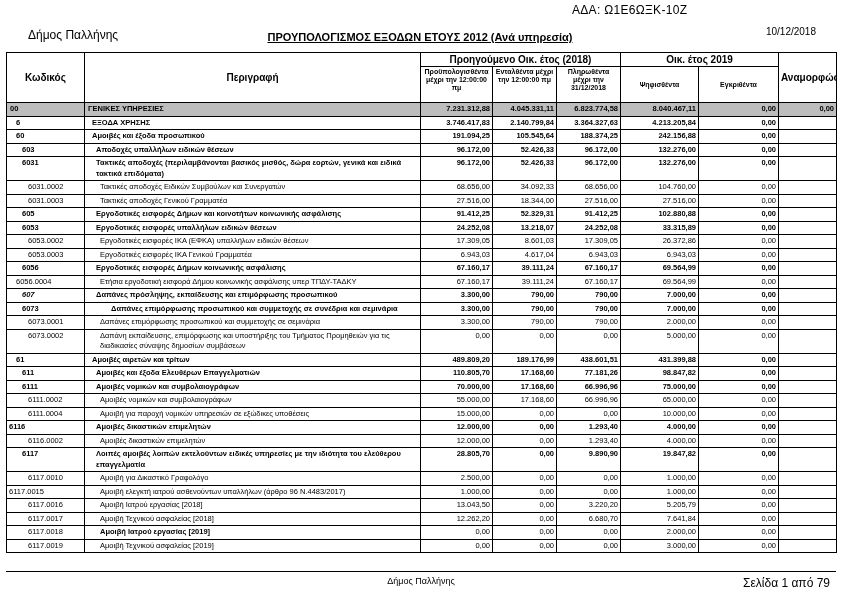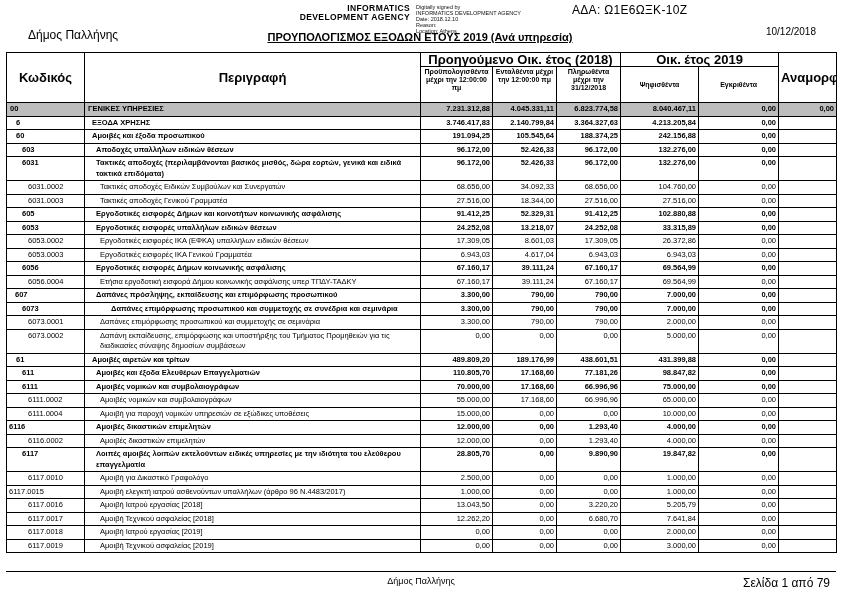--- a/index.html
+++ b/index.html
@@ -27,21 +27,21 @@
   
   table.budget {
     position:absolute; top:52px; left:6px; width:830px;
     border-collapse:collapse; table-layout:fixed;
   }
   .budget th, .budget td { border:1px solid #000; overflow:hidden; }
   .budget thead th {
     font-weight:bold; font-size:7px; line-height:8px; padding:1px 2px;
     text-align:center; vertical-align:middle;
   }
-  tr.h1 th { height:14px; font-size:13px; }
+  tr.h1 th { height:14px; font-size:10px; }
   tr.h2 th { height:36px; }
   tr.h2 th.top { vertical-align:top; }
   th.c-code, th.c-desc { text-align:left; padding-left:3px; font-size:8px;margin-top:13px; }
   th.c-reform { font-size:6px; }
   tbody td {
     height:13px; padding:1px 2px; font-size:7.5px; line-height:10.5px;
     vertical-align:top;
   }
   td.num { text-align:right; }
   tr.bold td { font-weight:bold; }
@@ -54,35 +54,22 @@
 </style>
 </head>
 <body>
 
 <div class="sheet">
 
   <div class="ada">ΑΔΑ: Ω1Ε6ΩΞΚ-10Ζ</div>
   <div class="muni">Δήμος Παλλήνης</div>
   <div class="print-date">10/12/2018</div>
 
-  <div class="stamp">
-    <div class="stamp-big">
-      <div>INFORMATICS</div>
-      <div>DEVELOPMENT AGENCY</div>
-    </div>
-    <div class="stamp-lines">
-      <div>Digitally signed by</div>
-      <div>INFORMATICS DEVELOPMENT AGENCY</div>
-      <div>Date: 2018.12.10</div>
-      <div>Reason:</div>
-      <div>Location: Athens</div>
-    </div>
-  </div>
-
-  <div class="title">ΠΡΟΥΠΟΛΟΓΙΣΜΟΣ ΕΞΟΔΩΝ ΕΤΟΥΣ 2019 (Ανά υπηρεσία)</div>
+
+  <div class="title">ΠΡΟΥΠΟΛΟΓΙΣΜΟΣ ΕΞΟΔΩΝ ΕΤΟΥΣ 2012 (Ανά υπηρεσία)</div>
 
   <table class="budget">
     <colgroup>
       <col style="width:78px">
         <col style="width:336px">
         <col style="width:72px">
         <col style="width:64px">
       <col style="width:64px">
         <col style="width:78px">
         <col style="width:80px">
@@ -219,31 +206,31 @@
     <td class="code" style="padding-left: 15px;">6056</td>
     <td class="desc" style="padding-left: 11px;">Εργοδοτικές εισφορές Δήμων κοινωνικής ασφάλισης</td>
     <td class="num">67.160,17</td>
     <td class="num">39.111,24</td>
     <td class="num">67.160,17</td>
     <td class="num">69.564,99</td>
     <td class="num">0,00</td>
     <td class="num"></td>
   </tr>
         <tr>
-    <td class="code" style="padding-left: 21px;">6056.0004</td>
+    <td class="code" style="padding-left: 9px;">6056.0004</td>
     <td class="desc" style="padding-left: 15px;">Ετήσια εργοδοτική εισφορά Δήμου κοινωνικής ασφάλισης υπερ ΤΠΔΥ-ΤΑΔΚΥ</td>
     <td class="num">67.160,17</td>
     <td class="num">39.111,24</td>
     <td class="num">67.160,17</td>
     <td class="num">69.564,99</td>
     <td class="num">0,00</td>
     <td class="num"></td>
   </tr>
         <tr class="bold">
-    <td class="code" style="padding-left: 8px;">607</td>
+    <td class="code" style="padding-left: 15px; font-style: italic;">607</td>
     <td class="desc" style="padding-left: 11px;">Δαπάνες πρόσληψης, εκπαίδευσης και επιμόρφωσης προσωπικού</td>
     <td class="num">3.300,00</td>
     <td class="num">790,00</td>
     <td class="num">790,00</td>
     <td class="num">7.000,00</td>
     <td class="num">0,00</td>
     <td class="num"></td>
   </tr>
         <tr class="bold">
     <td class="code" style="padding-left: 15px;">6073</td>
@@ -390,21 +377,21 @@
     <td class="desc" style="padding-left: 15px;">Αμοιβή Τεχνικού ασφαλείας [2018]</td>
     <td class="num">12.262,20</td>
     <td class="num">0,00</td>
     <td class="num">6.680,70</td>
     <td class="num">7.641,84</td>
     <td class="num">0,00</td>
     <td class="num"></td>
   </tr>
         <tr>
     <td class="code" style="padding-left: 21px;">6117.0018</td>
-    <td class="desc" style="padding-left: 15px;">Αμοιβή Ιατρού εργασίας [2019]</td>
+    <td class="desc" style="padding-left: 15px; font-weight: bold;">Αμοιβή Ιατρού εργασίας [2019]</td>
     <td class="num">0,00</td>
     <td class="num">0,00</td>
     <td class="num">0,00</td>
     <td class="num">2.000,00</td>
     <td class="num">0,00</td>
     <td class="num"></td>
   </tr>
         <tr>
     <td class="code" style="padding-left: 21px;">6117.0019</td>
     <td class="desc" style="padding-left: 15px;">Αμοιβή Τεχνικού ασφαλείας [2019]</td>

